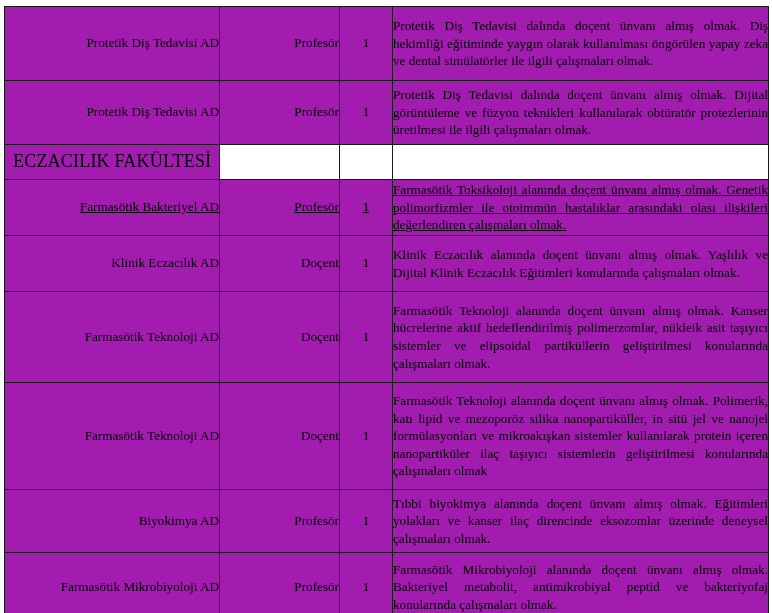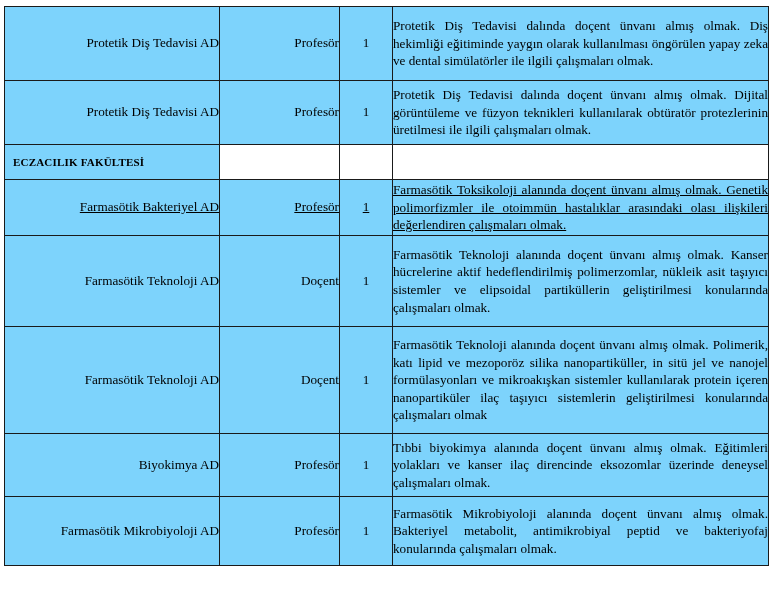--- a/index.html
+++ b/index.html
@@ -28,21 +28,21 @@
     width: 764px;
     border-collapse: collapse;
     table-layout: fixed;
     font-size: 13.2px;
     line-height: 1.28;
   }
   table.cadre td {
     border: 1.1px solid #1a1a1a;
     padding: 0;
     vertical-align: middle;
-    background: #7dd3fc;
+    background: #a21caf;
   }
   
   col.c-dept   { width: 215px; }
   col.c-title  { width: 120px; }
   col.c-count  { width: 53px; }
   col.c-crit   { width: 376px; }
 
   .cell-dept {
     padding: 4px 6px 4px 8px;
     text-align: right;
@@ -59,24 +59,24 @@
     padding: 5px 7px 5px 8px;
     text-align: justify;
     text-justify: inter-word;
     vertical-align: top;
     line-height: 1.33;
   }
   .cell-crit > span {
     display: block;
   }
   tr.faculty-row td.cell-faculty {
-    font-weight: bold;
+    font-weight: normal;
     letter-spacing: 0.2px;
     padding: 3px 6px 3px 8px;
-    font-size: 11px;
+    font-size: 18px;
   }
   tr.faculty-row td.blank-cell {
     background: #ffffff;
   }
   
   tr.r0 td { height: 73px; }
   tr.r1 td { height: 63px; }
   tr.rf td { height: 28px; }
   tr.r2 td { height: 55px; text-decoration: underline; }
   tr.r3 td { height: 55px; }
@@ -127,20 +127,28 @@
 
       <tr class="r2">
         <td class="cell-dept">Farmasötik Bakteriyel AD</td>
         <td class="cell-title">Profesör</td>
         <td class="cell-count">1</td>
         <td class="cell-crit">
             <span>Farmasötik Toksikoloji alanında doçent ünvanı almış olmak. Genetik polimorfizmler ile otoimmün hastalıklar arasındaki olası ilişkileri değerlendiren çalışmaları olmak.</span>
           </td>
       </tr>
 
+      <tr class="r3">
+        <td class="cell-dept">Klinik Eczacılık AD</td>
+        <td class="cell-title">Doçent</td>
+        <td class="cell-count">1</td>
+        <td class="cell-crit">
+            <span>Klinik Eczacılık alanında doçent ünvanı almış olmak. Yaşlılık ve Dijital Klinik Eczacılık Eğitimleri konularında çalışmaları olmak.</span>
+          </td>
+      </tr>
 
       <tr class="r4">
         <td class="cell-dept">Farmasötik Teknoloji AD</td>
         <td class="cell-title">Doçent</td>
         <td class="cell-count">1</td>
         <td class="cell-crit">
             <span>Farmasötik Teknoloji alanında doçent ünvanı almış olmak. Kanser hücrelerine aktif hedeflendirilmiş polimerzomlar, nükleik asit taşıyıcı sistemler ve elipsoidal partiküllerin geliştirilmesi konularında çalışmaları olmak.</span>
           </td>
       </tr>
 

